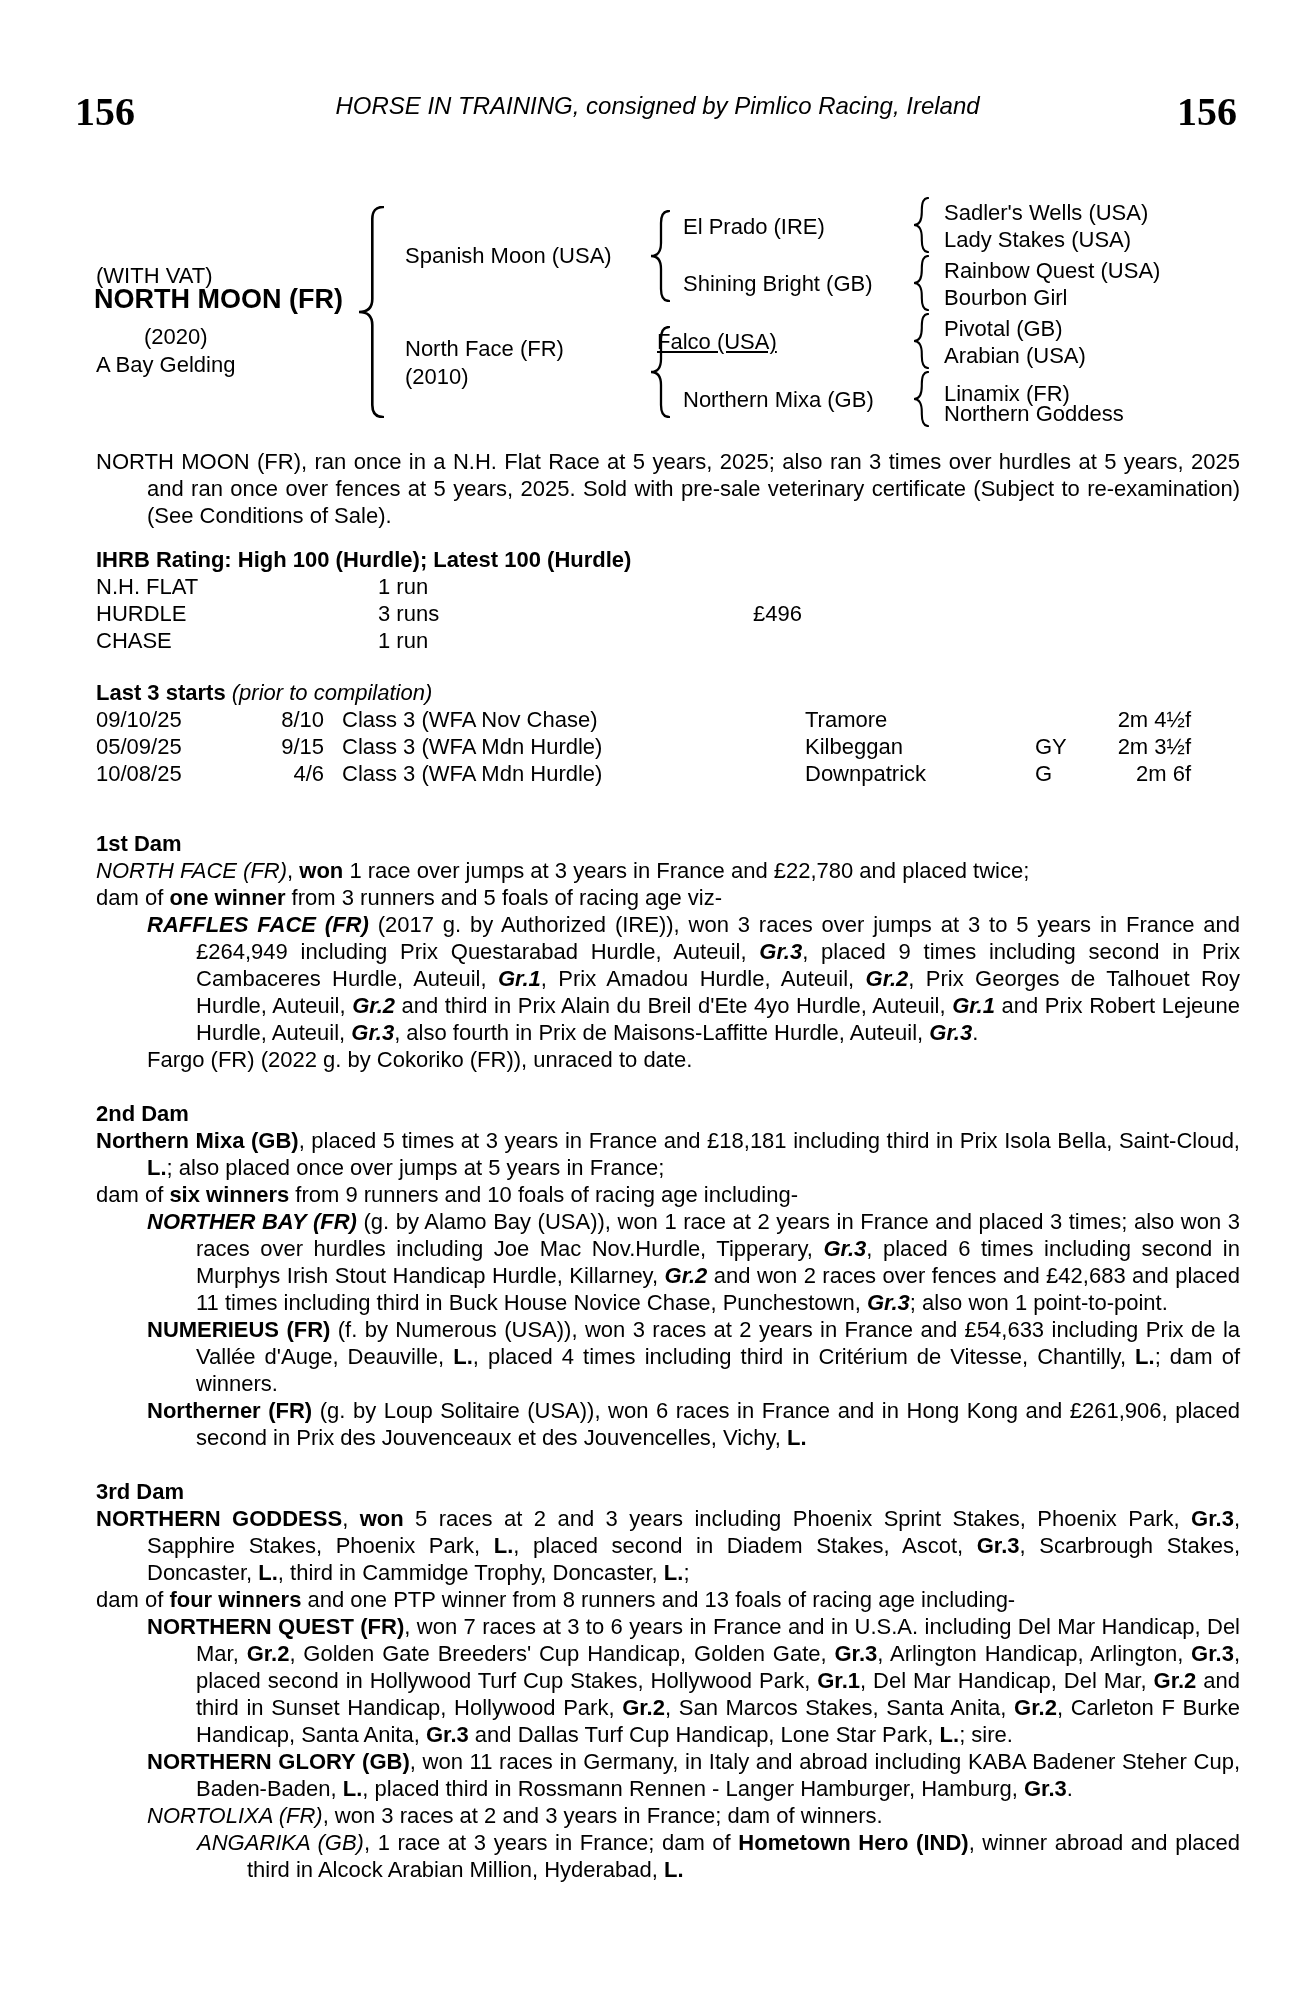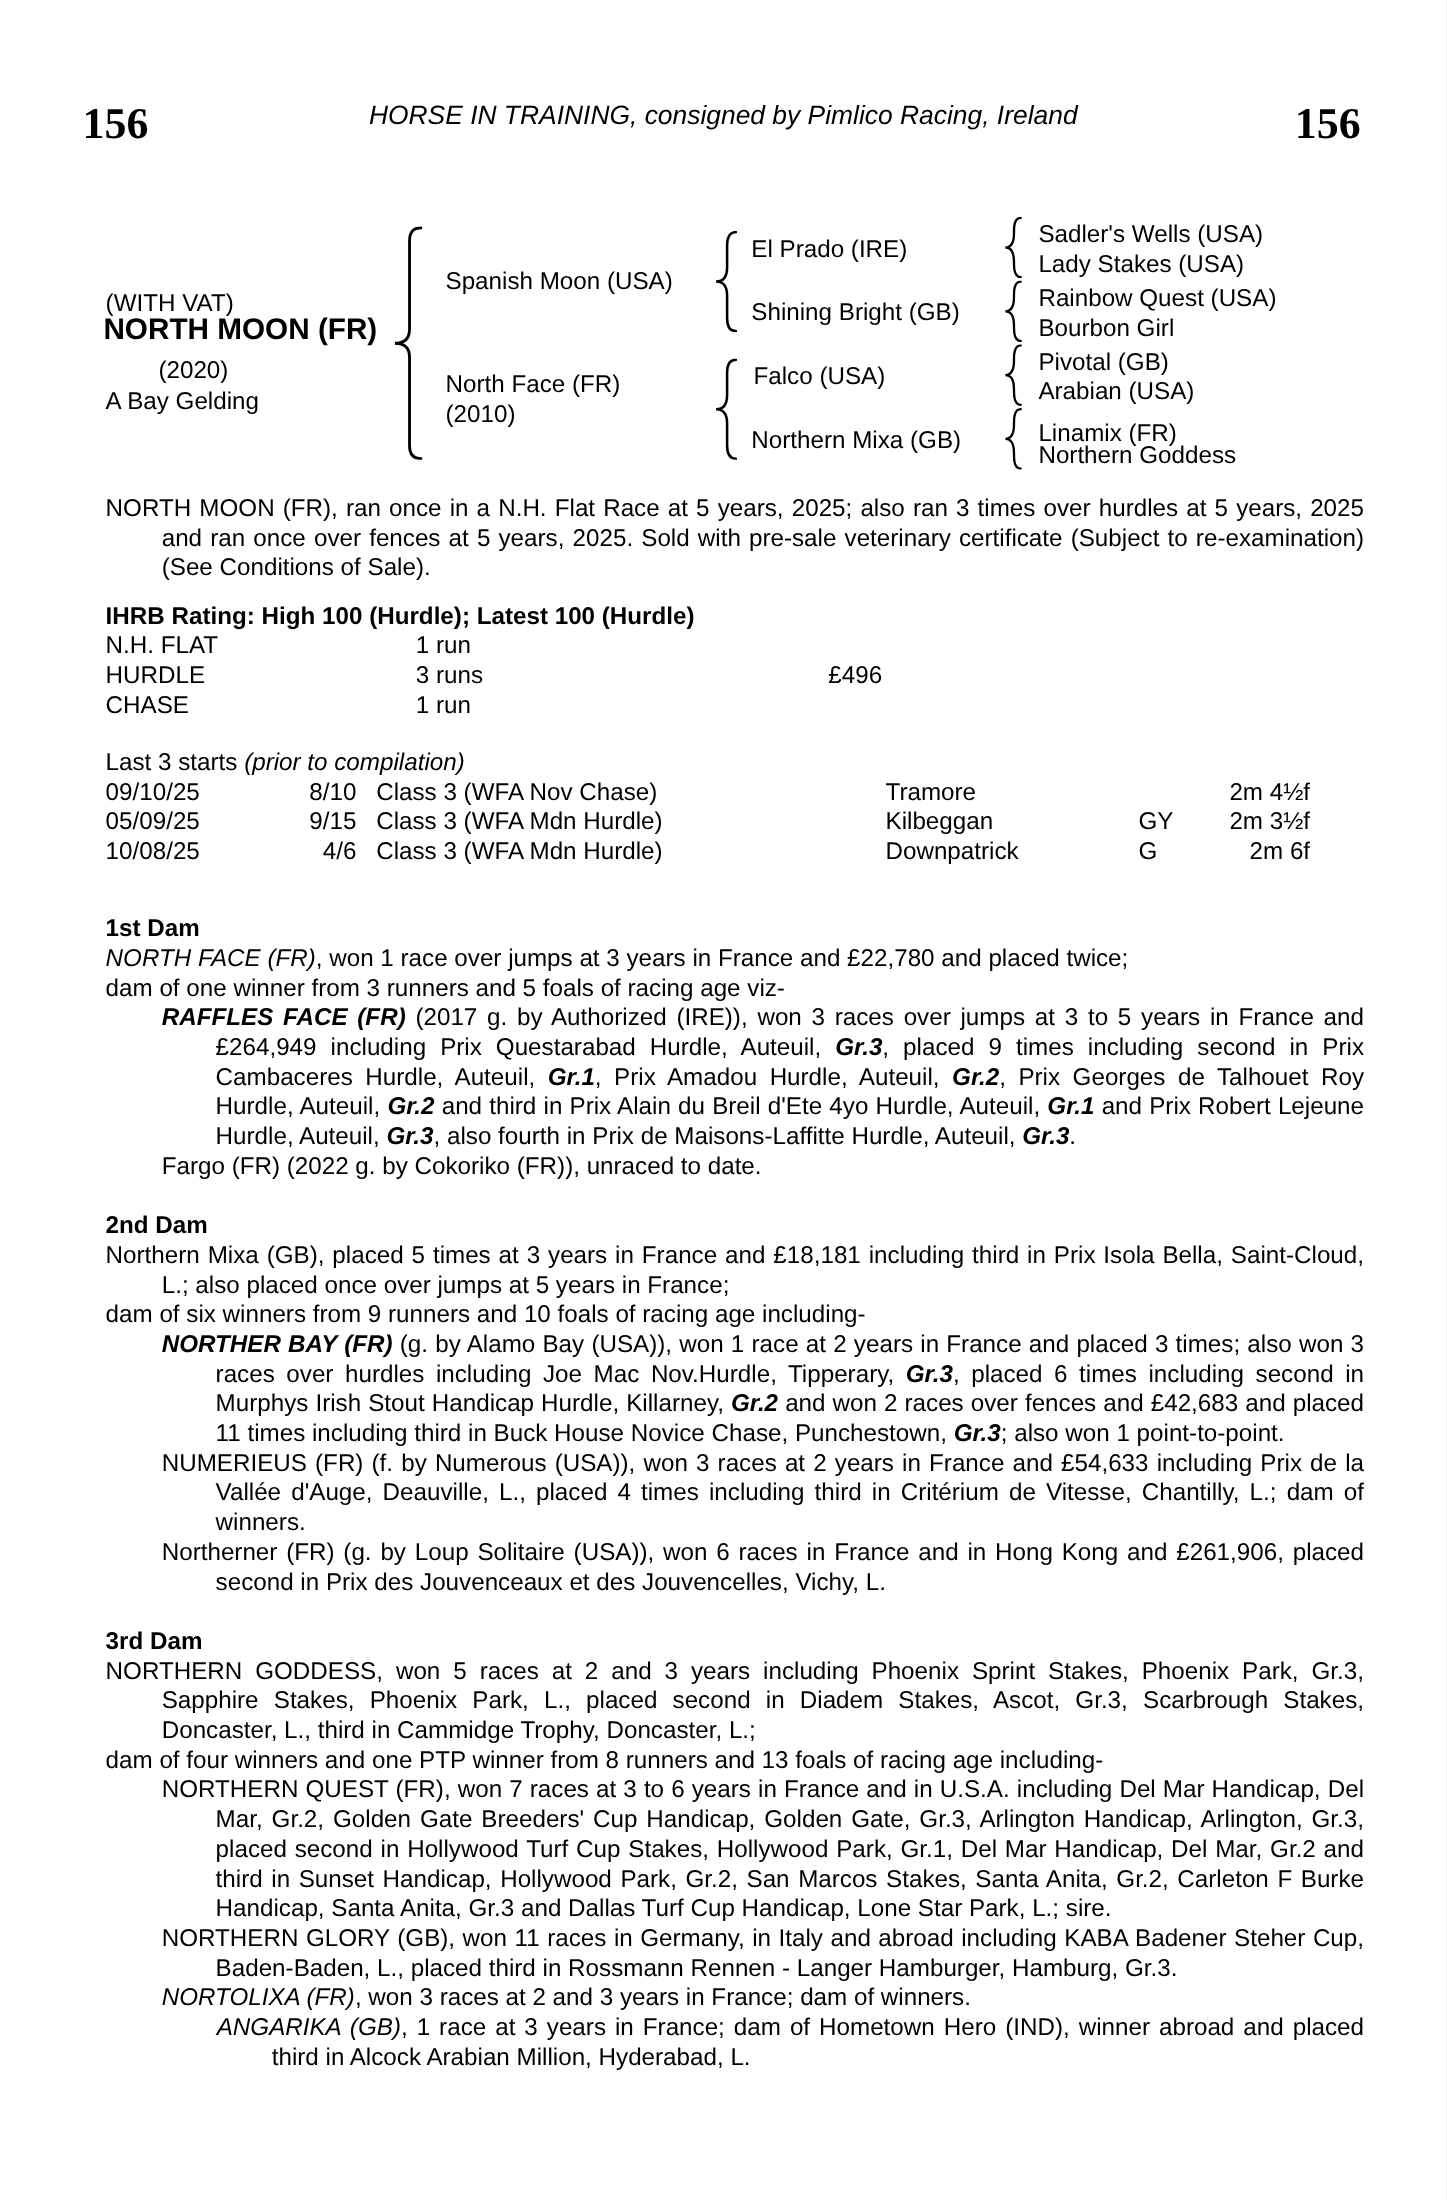--- a/index.html
+++ b/index.html
@@ -27,21 +27,21 @@
   .horse-name{font-weight:bold;font-size:27px;}
   .brace{position:absolute;}
 
   
   .main{position:absolute;left:96px;top:448px;width:1144px;}
   .para{text-align:justify;}
   .p-main{padding-left:51px;text-indent:-51px;}
   .p-flush{padding-left:0;text-indent:0;}
   .p-produce{padding-left:100px;text-indent:-49px;}
   .p-produce2{padding-left:151px;text-indent:-50px;}
-  .f-b{font-weight:normal;margin-top:36px;}
+  .f-b{font-weight:bold;margin-top:36px;}
   .f-i{font-style:italic;}
   .f-bi{font-weight:bold;font-style:italic;}
 
   .rating{margin-top:17px;font-weight:bold;}
   .rec-row{display:flex;}
   .rec-label{width:282px;}
   .rec-runs{width:375px;}
   .rec-prize{flex:1;}
 
   .last3-head{margin-top:25px;}
@@ -67,21 +67,21 @@
   <div class="pedigree" id="pedigree">
     <div class="ped-abs" style="left:96px;top:262px;">(WITH VAT)</div>
     <div class="ped-abs horse-name" style="left:94px;top:286px;">NORTH MOON (FR)</div>
     <div class="ped-abs" style="left:96px;top:323px;margin-left:48px;">(2020)</div>
     <div class="ped-abs" style="left:96px;top:351px;">A Bay Gelding</div>
   <div class="ped-abs" style="left: 405px; top: 242px;">Spanish Moon (USA)</div>
       <div class="ped-abs" style="left: 405px; top: 335px;">North Face (FR)</div>
       <div class="ped-abs" style="left: 405px; top: 363px;">(2010)</div>
       <div class="ped-abs" style="left: 683px; top: 213px;">El Prado (IRE)</div>
       <div class="ped-abs" style="left: 683px; top: 270px;">Shining Bright (GB)</div>
-      <div class="ped-abs" style="left: 685px; top: 328px;">Falco (USA)</div>
+      <div class="ped-abs" style="left: 657px; top: 328px; text-decoration: underline;">Falco (USA)</div>
       <div class="ped-abs" style="left: 683px; top: 386px;">Northern Mixa (GB)</div>
       <div class="ped-abs" style="left: 944px; top: 199px;">Sadler's Wells (USA)</div>
       <div class="ped-abs" style="left: 944px; top: 226px;">Lady Stakes (USA)</div>
       <div class="ped-abs" style="left: 944px; top: 257px;">Rainbow Quest (USA)</div>
       <div class="ped-abs" style="left: 944px; top: 284px;">Bourbon Girl</div>
       <div class="ped-abs" style="left: 944px; top: 315px;">Pivotal (GB)</div>
       <div class="ped-abs" style="left: 944px; top: 342px;">Arabian (USA)</div>
       <div class="ped-abs" style="left: 944px; top: 380px;">Linamix (FR)</div>
       <div class="ped-abs" style="left: 944px; top: 400px;">Northern Goddess</div>
       <div class="brace" style="left: 358px; top: 206px;"><svg width="26" height="212" xmlns="http://www.w3.org/2000/svg">

